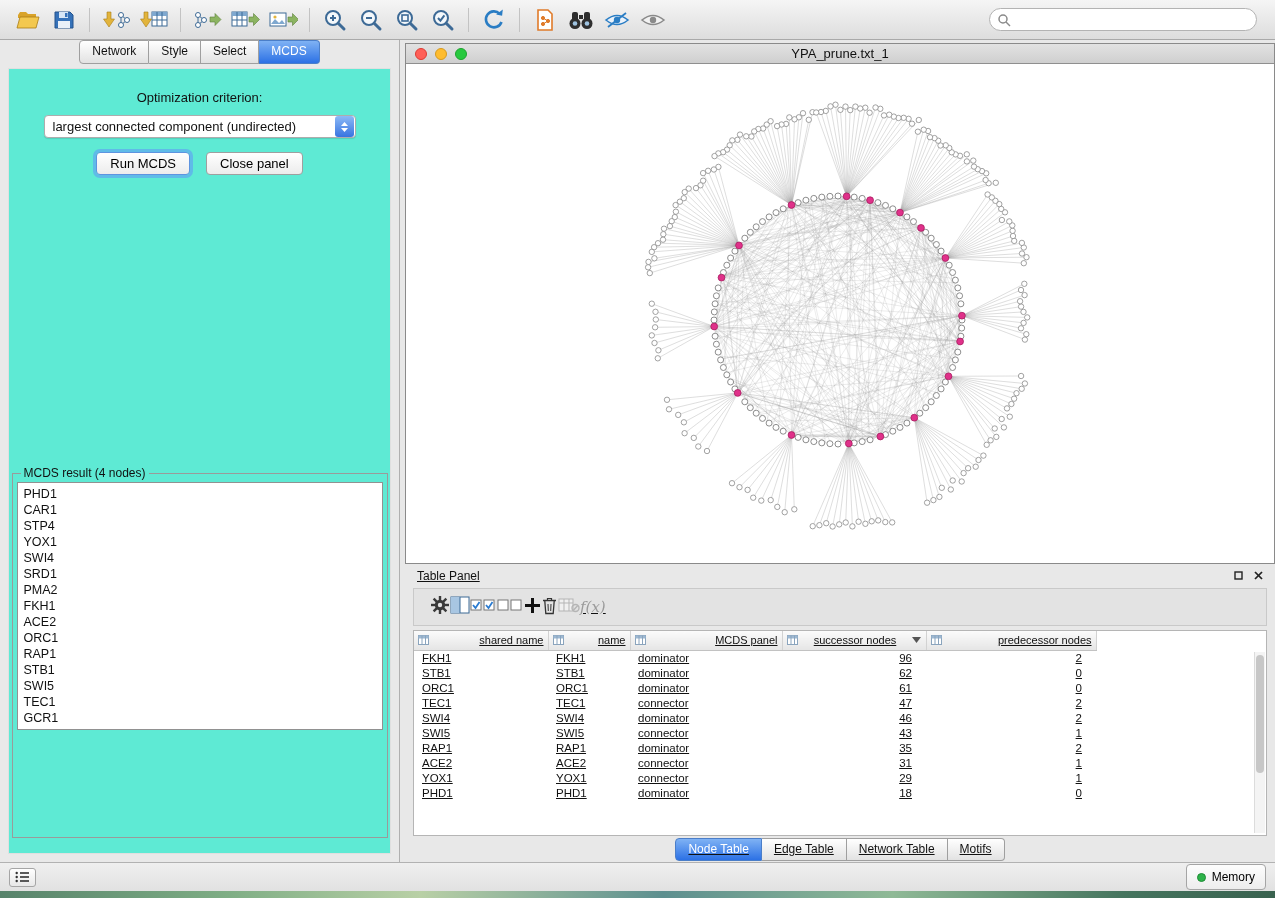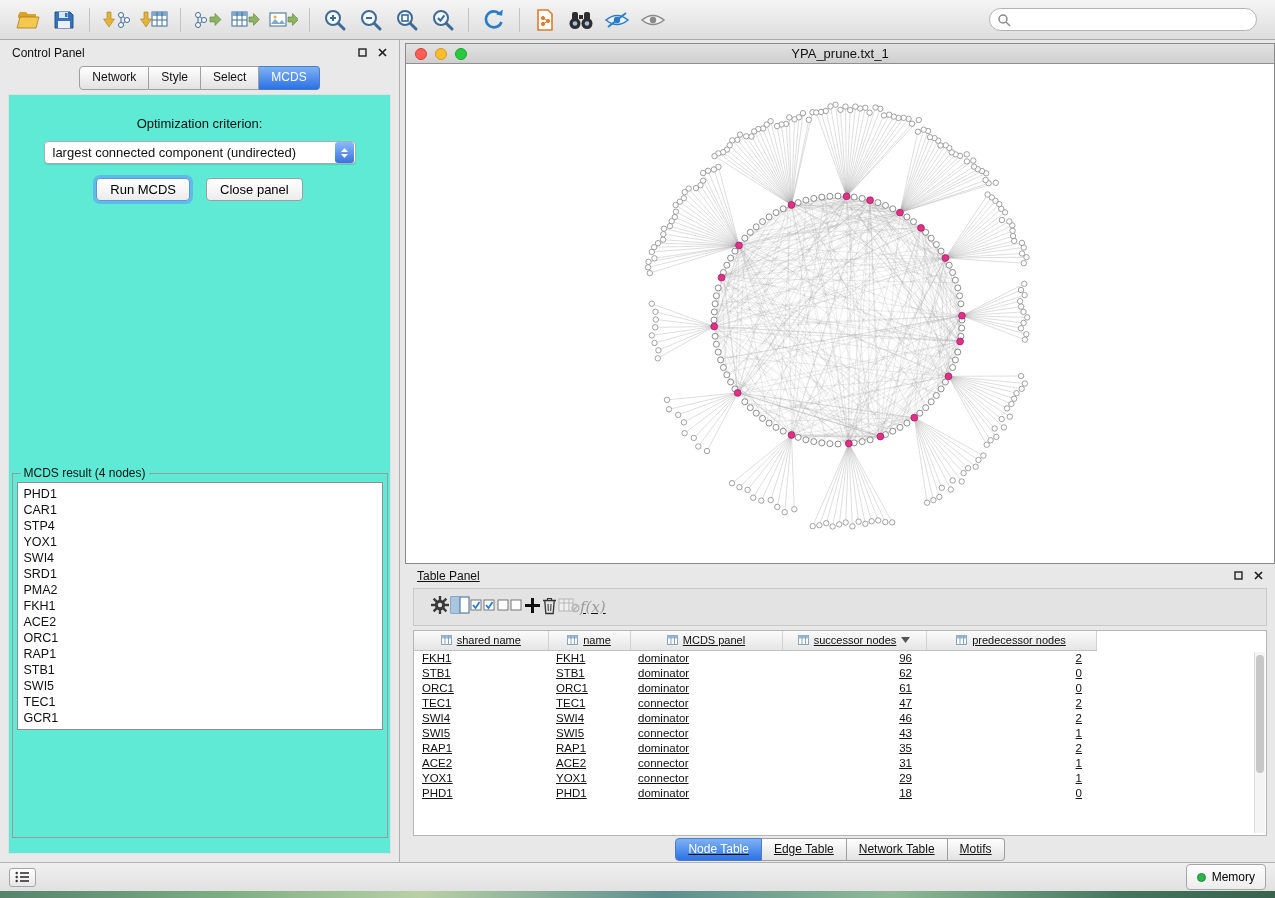--- a/index.html
+++ b/index.html
@@ -52,21 +52,21 @@
   .net-canvas svg { width:100%; height:100%; display:block; }
 
   
   .table-panel { flex:1; display:flex; flex-direction:column; min-height:0;text-decoration:underline; }
   .tp-header { flex:0 0 24px; display:flex; align-items:center; padding:0 12px; font-size:12px; }
   .tp-toolbar { flex:0 0 38px; background:#e3e3e3; border:1px solid #c9c9c9; margin:0 8px; display:flex; align-items:center; padding:0 16px; }
   .fx-label { font-family:"DejaVu Serif", serif; font-style:italic; font-size:15px; color:#9a9a9a; }
   .tp-table-wrap { flex:1; margin:4px 8px 0; background:#fff; border:1px solid #b5b5b5; position:relative; overflow:hidden; min-height:0; }
   table.node-table { border-collapse:collapse; table-layout:fixed; width:682px; }
   .node-table th { font-weight:normal; font-size:11px; background:linear-gradient(#fbfbfb,#e5e5e5); border-right:1px solid #d2d2d2; border-bottom:1px solid #c2c2c2; padding:2px 4px; height:19px; }
-  .th-inner { display:flex; align-items:center; justify-content:center; gap:5px; }
+  .th-inner { display:flex; align-items:center; justify-content:space-between; gap:5px; }
   .node-table td { font-size:11.5px; padding:1px 8px; height:15px; white-space:nowrap; overflow:hidden; }
   .node-table td.num { text-align:right; padding-right:14px; }
   .node-table th:nth-child(1), .node-table td:nth-child(1) { width:134px; }
   .node-table th:nth-child(2), .node-table td:nth-child(2) { width:82px; }
   .node-table th:nth-child(3), .node-table td:nth-child(3) { width:152px; }
   .node-table th:nth-child(4), .node-table td:nth-child(4) { width:144px; }
   .node-table th:nth-child(5), .node-table td:nth-child(5) { width:170px; }
   .vscroll { position:absolute; right:1px; top:21px; bottom:2px; width:11px; background:#f4f4f4; border-left:1px solid #dcdcdc; }
   .vthumb { position:absolute; left:1px; right:1px; top:3px; height:118px; background:#c7c7c7; border-radius:5px; }
   .tp-tabs { flex:0 0 26px; display:flex; justify-content:center; align-items:flex-start; padding-top:2px; }
@@ -237,32 +237,20 @@
             <line x1="9" y1="9" x2="13" y2="13" stroke="#8a8a8a" stroke-width="1.5"></line>
           </svg>
       </span>
       <input class="search-input" type="text" placeholder="" style="">
     </div>
   </div>
 
   <div class="main">
 
     <div class="control-panel">
-      <div class="panel-header">
-        <span>Control Panel</span>
-        <span class="ph-icons">
-          <span><svg width="9" height="9" viewBox="0 0 9 9">
-                <rect x="1" y="1" width="7" height="7" fill="none" stroke="#222" stroke-width="1.4"></rect>
-              </svg></span>
-          <span><svg width="9" height="9" viewBox="0 0 9 9">
-                <line x1="1" y1="1" x2="8" y2="8" stroke="#222" stroke-width="1.7"></line>
-                <line x1="8" y1="1" x2="1" y2="8" stroke="#222" stroke-width="1.7"></line>
-              </svg></span>
-        </span>
-      </div>
       <div class="tab-row" id="cp-tabs">
           <div class="tab">Network</div>
           <div class="tab">Style</div>
           <div class="tab">Select</div>
           <div class="tab active">MCDS</div>
         </div>
       <div class="panel-body">
         <div class="opt-label">Optimization criterion:</div>
         <div class="mac-select">
           <span class="mac-select-text">largest connected component (undirected)</span>

